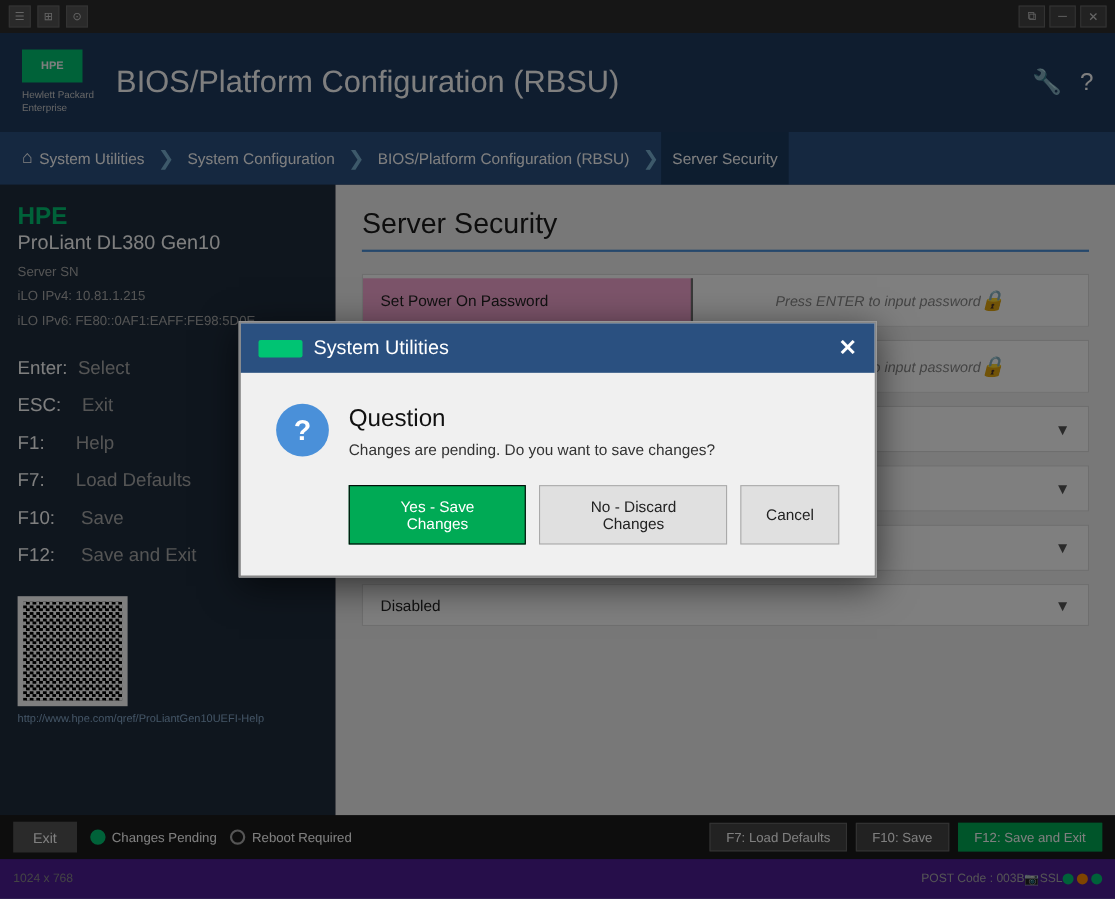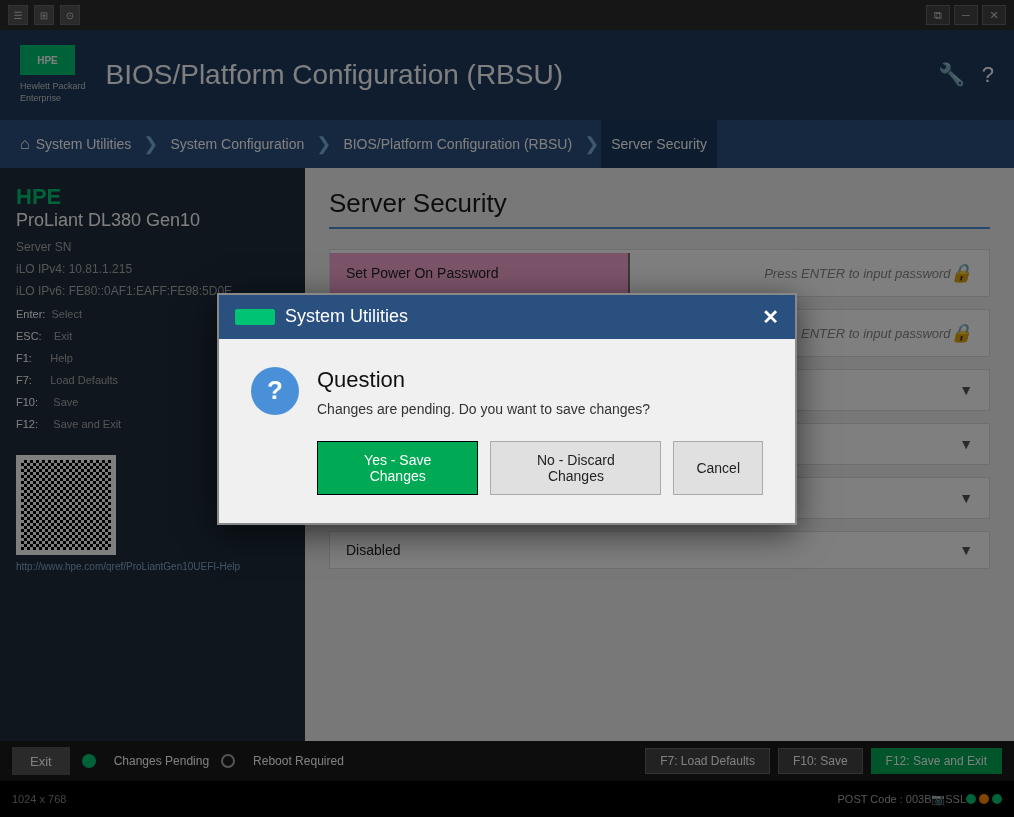--- a/index.html
+++ b/index.html
@@ -181,23 +181,23 @@
       height: 90px;
       background: repeating-conic-gradient(#000 0% 25%, #fff 0% 50%) 0 0 / 6px 6px;
     }
     .qr-url {
       margin-top: 6px;
       color: #88aacc;
       font-size: 10px;
       word-break: break-all;
     }
     .keyboard-shortcuts {
-      margin-top: 1px;
+      margin-top: 16px;
       color: #aaa;
-      font-size: 11px;
+      font-size: 17px;
       line-height: 2;
     }
     .key-label {
       color: white;
     }
 
     
     .content-area {
       flex: 1;
       background: #f0f0f0;
@@ -227,21 +227,21 @@
       font-size: 14px;
       color: #222;
       background: #f9a8d4;
       border-right: 2px solid #737373;
     }
     .form-input {
       flex: 1;
       padding: 12px 16px;
       display: flex;
       align-items: center;
-      justify-content: flex-end;
+      justify-content: center;
       color: #888;
       font-size: 13px;
       font-style: italic;
       background: white;
     }
     .lock-icon {
       color: #555;
       font-size: 18px;
     }
 
@@ -294,21 +294,21 @@
       color: white;
       border: none;
       padding: 5px 18px;
       font-size: 13px;
       cursor: pointer;
       height: 28px;
     }
     .status-indicator {
       display: flex;
       align-items: center;
-      gap: 18px;
+      gap: 6px;
       color: white;
       font-size: 12px;
       text-align: center;
     }
     .status-dot {
       width: 14px;
       height: 14px;
       border-radius: 50%;
       border: 2px solid #aaa;
     }
@@ -332,21 +332,21 @@
     }
     .fn-btns {
       display: flex;
       gap: 8px;
       margin-left: auto;
     }
 
     
     .status-bar {
       height: 36px;
-      background: #000000;
+      background: #4c1d95;
       display: flex;
       align-items: center;
       padding: 0 12px;
       position: absolute;
       bottom: 0;
       left: 0;
       right: 0;
       color: #aaa;
       font-size: 11px;
       justify-content: space-between;

